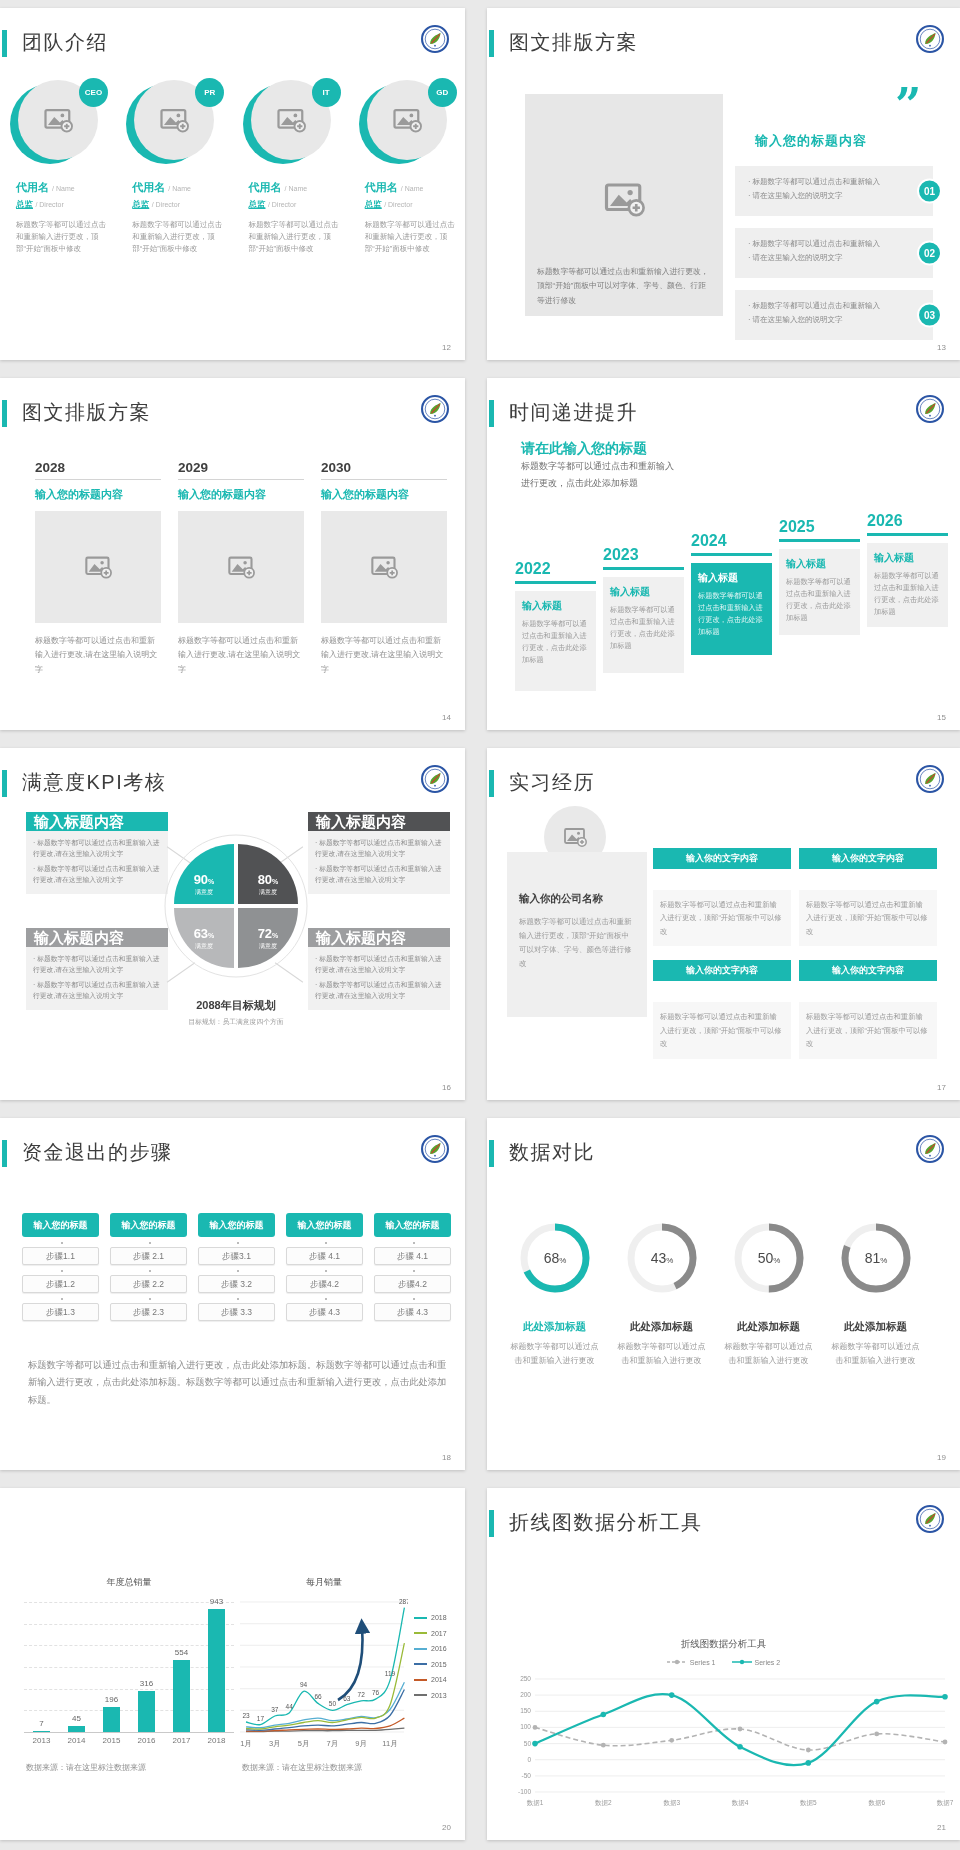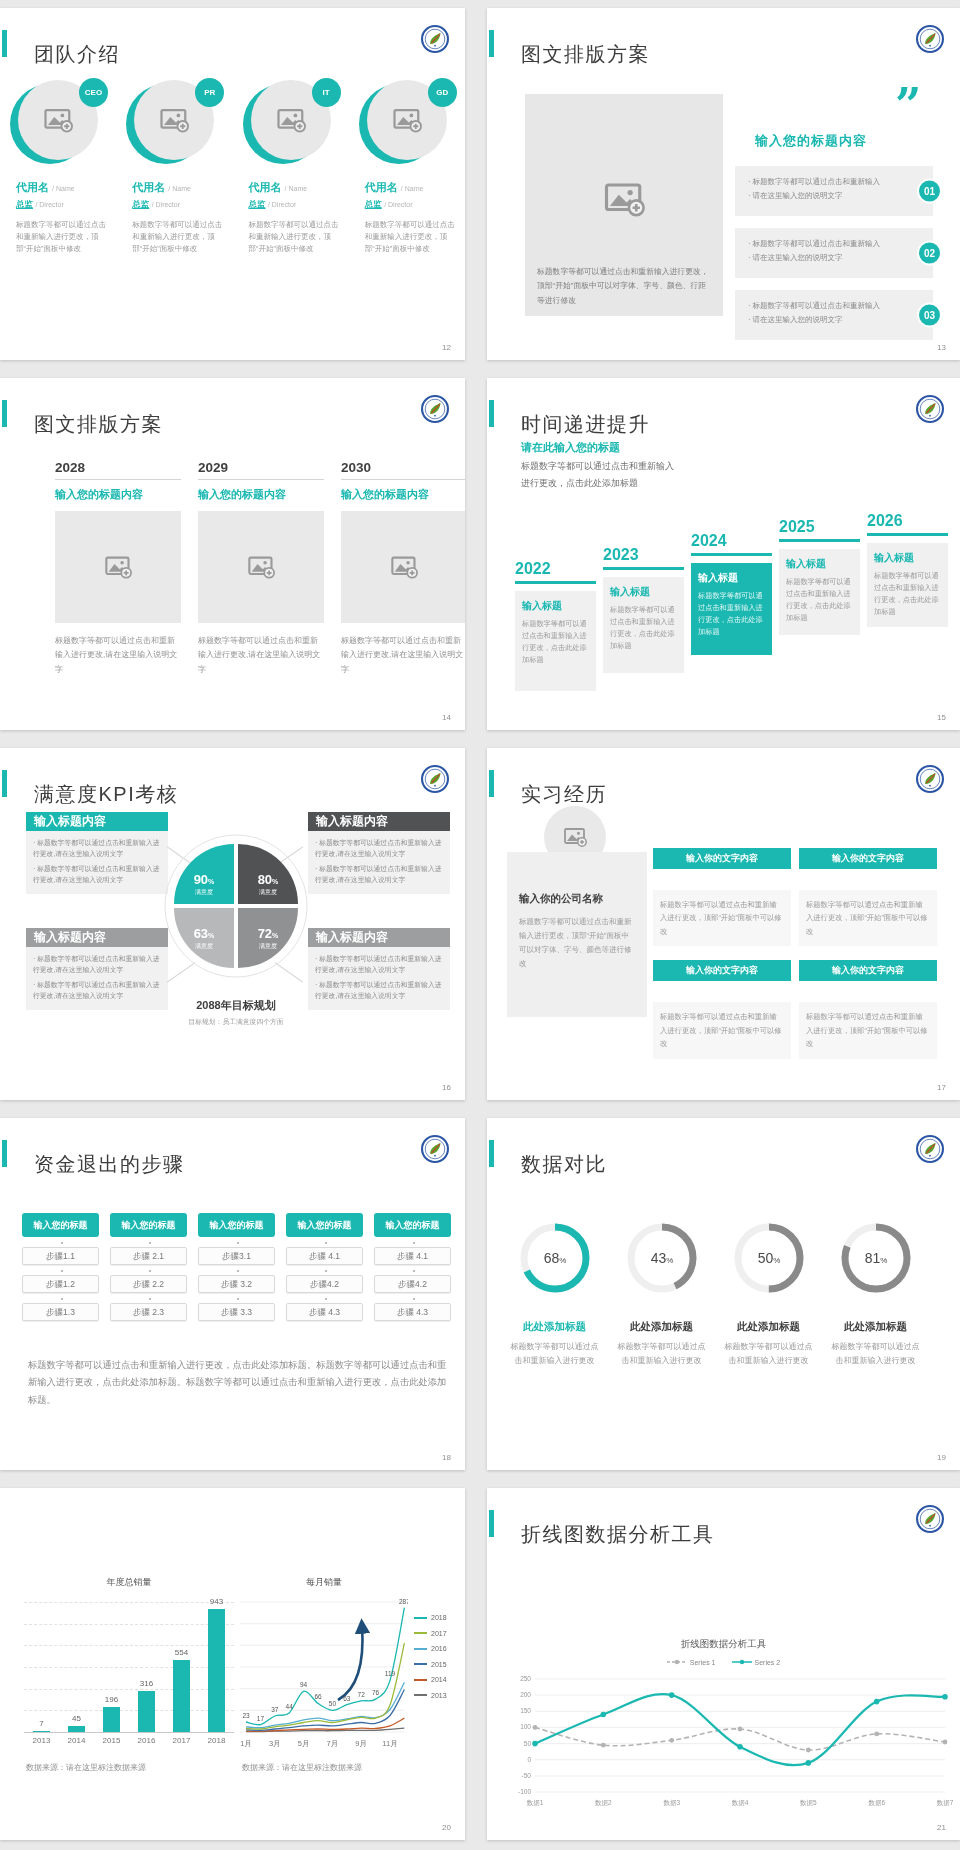--- a/index.html
+++ b/index.html
@@ -3,21 +3,21 @@
 <meta charset="utf-8">
 <style>
   :root{ --teal:#1ab8b1; --dark:#3d3d3d; --gray:#8f8f8f; --panelgray:#f0f0f0; }
   *{box-sizing:border-box;}
   html,body{margin:0;padding:0;}
   body{width:960px;height:1850px;background:#e9e9e9;font-family:"Liberation Sans","DejaVu Sans",sans-serif;overflow:hidden;position:relative;}
   .deck{position:absolute;top:8px;left:0;display:grid;grid-template-columns:465px 473px;column-gap:22px;grid-auto-rows:352px;row-gap:18px;}
   .slide{position:relative;background:#fff;overflow:hidden;box-shadow:0 1px 3px rgba(0,0,0,.18);}
   .sh{position:absolute;top:20px;left:0;right:0;height:32px;}
   .bar{position:absolute;left:2px;top:2px;width:5px;height:27px;background:var(--teal);}
-  .st{position:absolute;left:22px;top:1px;margin:12px;font-size:20px;font-weight:500;color:var(--dark);letter-spacing:1.5px;}
+  .st{position:absolute;left:22px;top:1px;margin:0;font-size:20px;font-weight:500;color:var(--dark);letter-spacing:1.5px;}
   .logo{position:absolute;right:16px;top:-3px;width:28px;height:28px;}
   .pg{position:absolute;right:14px;bottom:8px;font-size:8px;color:#909090;}
   .imgic{display:block;}
   
   .members{position:absolute;left:16px;top:70px;right:4px;display:flex;gap:20px;}
   .member{width:106px;}
   .avatar{position:relative;width:92px;height:90px;}
   .avatar::before{content:'';position:absolute;left:-6px;top:6px;width:80px;height:80px;border-radius:50%;background:var(--teal);}
   .avatar .ph{position:absolute;left:2px;top:2px;width:80px;height:80px;border-radius:50%;background:#e8e8e8;display:flex;align-items:center;justify-content:center;}
   .mbadge{position:absolute;right:0;top:0;width:29px;height:29px;border-radius:50%;background:var(--teal);color:#fff;font-size:8px;font-weight:bold;display:flex;align-items:center;justify-content:center;}
@@ -31,42 +31,42 @@
   .s13-img{position:absolute;left:38px;top:86px;width:198px;height:222px;background:#e7e7e7;}
   .s13-img .imgic{position:absolute;left:50%;top:84px;transform:translateX(-50%);}
   .s13-cap{position:absolute;left:12px;right:10px;bottom:8px;font-size:7.8px;color:#7d7d7d;line-height:1.85;}
   .quote{position:absolute;left:408px;top:74px;font-family:"DejaVu Serif",serif;font-size:46px;font-weight:bold;color:var(--teal);line-height:1;}
   .s13-head{position:absolute;left:268px;top:124px;font-size:13px;font-weight:bold;color:var(--teal);letter-spacing:1px;}
   .s13-box{position:absolute;left:248px;width:198px;height:50px;background:#efefef;padding:9px 30px 6px 13px;}
   .s13-box .bl{font-size:7.5px;color:#8a8a8a;line-height:1.9;}
   .bl::before{content:'·  ';color:#8a8a8a;}
   .nbadge{position:absolute;right:-9px;top:50%;transform:translateY(-50%);width:25px;height:25px;border-radius:50%;background:var(--teal);border:2px solid #fff;color:#fff;font-size:10px;font-weight:bold;display:flex;align-items:center;justify-content:center;}
   
-  .cols14{position:absolute;left:35px;top:82px;display:flex;gap:17px;margin-left:20px;}
+  .cols14{position:absolute;left:35px;top:82px;display:flex;gap:17px;}
   .col14{width:126px;}
   .year14{font-size:13.5px;font-weight:bold;color:#3f3f3f;padding-bottom:4px;border-bottom:1px solid #d4d4d4;}
   .head14{margin:7px 0 9px;font-size:11px;font-weight:bold;color:var(--teal);}
   .imgbox14{height:112px;background:#e9e9e9;display:flex;align-items:center;justify-content:center;}
   .desc14{margin-top:11px;font-size:8px;color:#8f8f8f;line-height:1.8;}
   
-  .s15-head{position:absolute;left:34px;top:62px;font-size:11px;font-weight:bold;color:var(--teal);}
+  .s15-head{position:absolute;left:34px;top:62px;font-size:14px;font-weight:bold;color:var(--teal);}
   .s15-desc{position:absolute;left:34px;top:80px;font-size:9px;color:#6f6f6f;line-height:1.9;}
   .tl{position:absolute;left:28px;top:126px;display:flex;gap:7px;}
   .tlc{width:81px;}
   .tlyear{font-size:16px;font-weight:bold;color:var(--teal);}
   .tlline{height:3px;background:var(--teal);margin-top:3px;}
   .tlbox{margin-top:7px;background:var(--panelgray);padding:8px 7px;}
   .tllabel{font-size:10px;font-weight:bold;color:var(--teal);margin-bottom:5px;}
   .tldesc{font-size:7.2px;color:#9a9a9a;line-height:1.65;}
   .tlc.hl .tlbox{background:var(--teal);}
   .tlc.hl .tllabel{color:#fff;}
   .tlc.hl .tldesc{color:rgba(255,255,255,.88);}
   
   .panel{position:absolute;width:142px;}
-  .panel .phd{height:19px;line-height:19px;padding-left:8px;font-size:12px;font-weight:bold;color:#fff;}
+  .panel .phd{height:19px;line-height:19px;padding-left:8px;font-size:15px;font-weight:bold;color:#fff;}
   .panel .pbd{background:#f1f1f1;padding:7px 7px 4px;}
   .panel .pb{font-size:6.8px;color:#8c8c8c;line-height:1.55;margin-bottom:5px;}
   .pb::before{content:'· ';}
   .phd.t{background:var(--teal);} .phd.d{background:#515254;} .phd.g{background:#9d9ea0;}
   .pie{position:absolute;left:158px;top:80px;width:156px;height:156px;}
   .conn{position:absolute;width:34px;height:1px;background:#d8d8d8;}
   .s16-cap{position:absolute;left:150px;top:250px;width:172px;text-align:center;}
   .s16-cap .t1{font-size:11px;font-weight:bold;color:#3f3f3f;}
   .s16-cap .t2{margin-top:4px;font-size:6.8px;color:#9b9b9b;}
   

